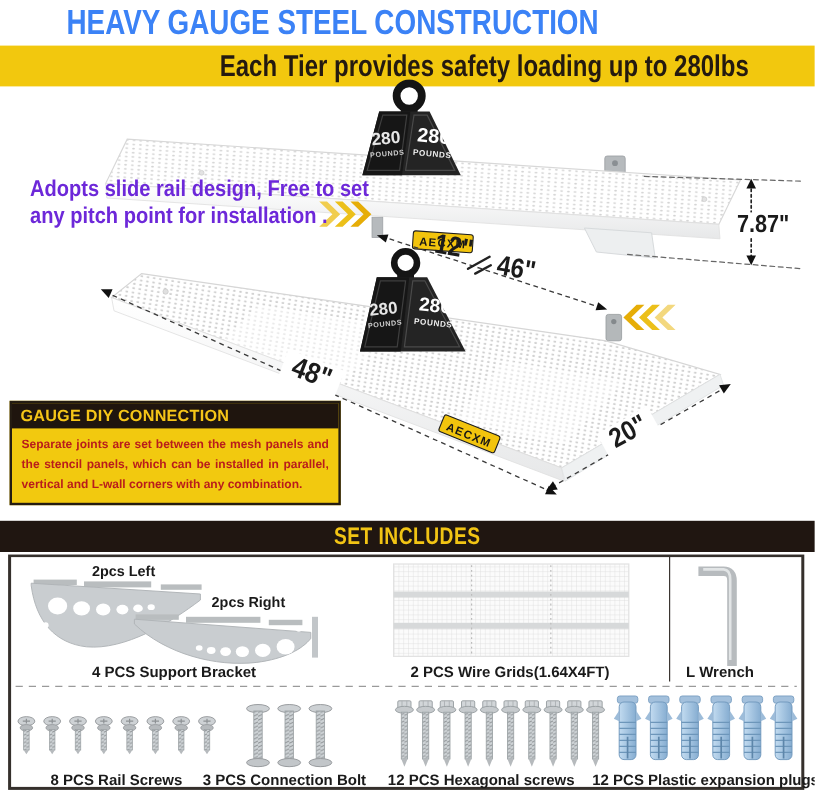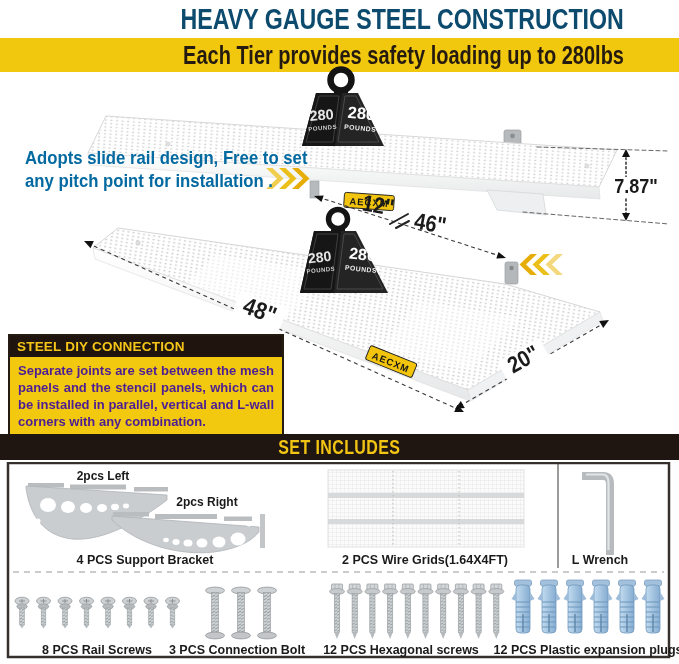--- a/index.html
+++ b/index.html
@@ -1,28 +1,28 @@
 <!DOCTYPE html>
 <html><head>
 <meta charset="utf-8">
 <style>
   html,body{margin:0;padding:0;background:#fff;width:679px;height:664px;overflow:hidden;
     font-family:"Liberation Sans",sans-serif;position:relative;}
   .abs{position:absolute;}
   .cond{display:inline-block;transform:scaleX(.8);transform-origin:center;}
   .condL{display:inline-block;transform:scaleX(.88);transform-origin:left center;}
-  #title{top:1px;left:0;width:679px;text-align:right;font-size:29px;font-weight:bold;
-    color:#0c4a6e;letter-spacing:0;line-height:36px;}
+  #title{top:1px;left:0;width:679px;text-align:left;font-size:29px;font-weight:bold;
+    color:#3b82f6;letter-spacing:0;line-height:36px;}
   #banner{top:38px;left:0;width:679px;height:34px;background:#f2c80e;text-align:right;
     line-height:34px;font-size:25px;font-weight:bold;color:#241a10;}
-  #note{top:146px;left:25px;width:340px;font-size:19px;font-weight:bold;color:#0369a1;line-height:23px;}
+  #note{top:146px;left:25px;width:340px;font-size:19px;font-weight:bold;color:#6d28d9;line-height:23px;}
   #diybox{top:334px;left:8px;width:272px;border:2px solid #241c12;background:#f2c90f;}
   #diybox .hd{background:#1f150e;color:#f5c518;font-size:13.5px;font-weight:bold;
     padding:3px 0 3px 7px;letter-spacing:.2px;}
-  #diybox .bd{padding:5px 8px 6px 8px;font-size:13px;font-weight:bold;color:#4c1d95;
+  #diybox .bd{padding:5px 8px 6px 8px;font-size:10px;font-weight:bold;color:#b91c1c;
     line-height:17px;text-align:justify;}
   #setbanner{top:434px;left:0;width:679px;height:26px;background:#201611;text-align:center;
     line-height:26px;font-size:20px;font-weight:bold;color:#f2c414;letter-spacing:.5px;}
   svg{position:absolute;left:0;}
   svg text{font-family:"Liberation Sans",sans-serif;}
 </style>
 </head>
 <body>
 
 <div class="abs" id="title"><span class="cond">HEAVY GAUGE STEEL CONSTRUCTION</span></div>
@@ -167,21 +167,21 @@
     </g>
   </g>
 </svg>
 
 <div class="abs" id="note">
   <span class="condL">Adopts slide rail design, Free to set</span><br>
   <span class="condL">any pitch point for installation .</span>
 </div>
 
 <div class="abs" id="diybox">
-  <div class="hd">STEEL DIY CONNECTION</div>
+  <div class="hd">GAUGE DIY CONNECTION</div>
   <div class="bd">Separate joints are set between the mesh panels and the stencil panels, which can be installed in parallel, vertical and L-wall corners with any combination.</div>
 </div>
 
 <div class="abs" id="setbanner"><span class="cond">SET INCLUDES</span></div>
 
 <svg class="abs" style="top:462px;left:0" width="679" height="200" viewBox="0 462 679 200">
   <defs>
     <pattern id="thread" patternUnits="userSpaceOnUse" width="4" height="3.2">
       <rect width="4" height="3.2" fill="#ced3d6"></rect>
       <path d="M0,2.6 L4,0.8" stroke="#8d9194" stroke-width="0.9"></path>

